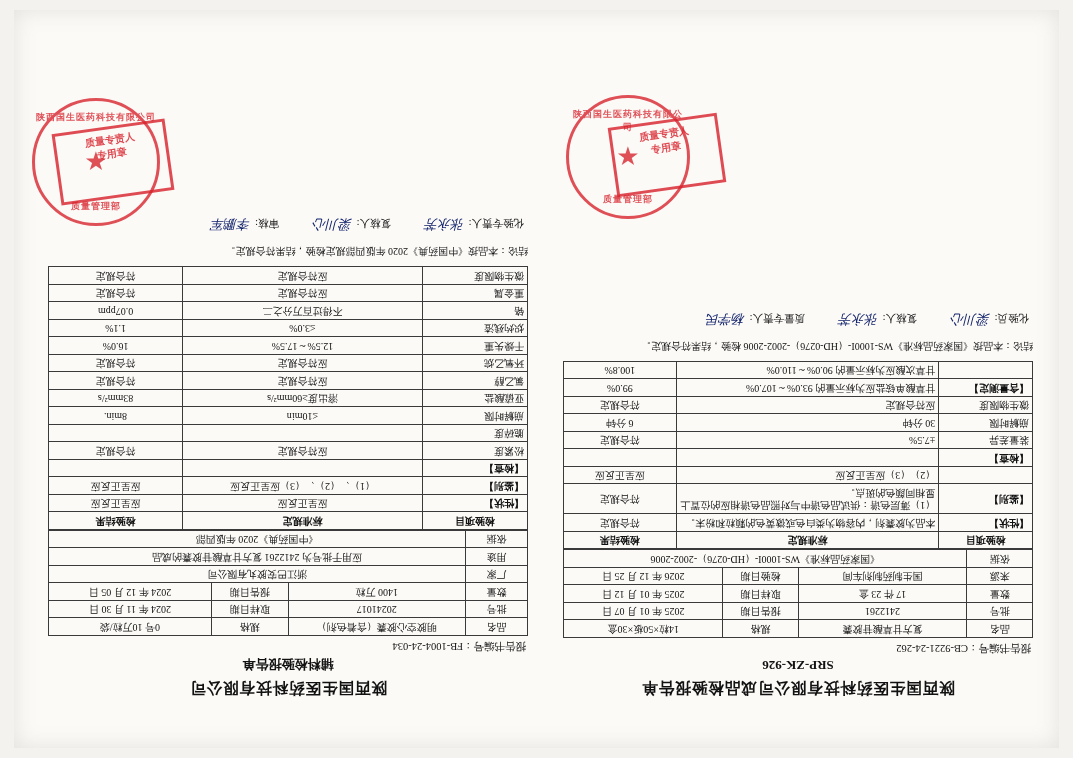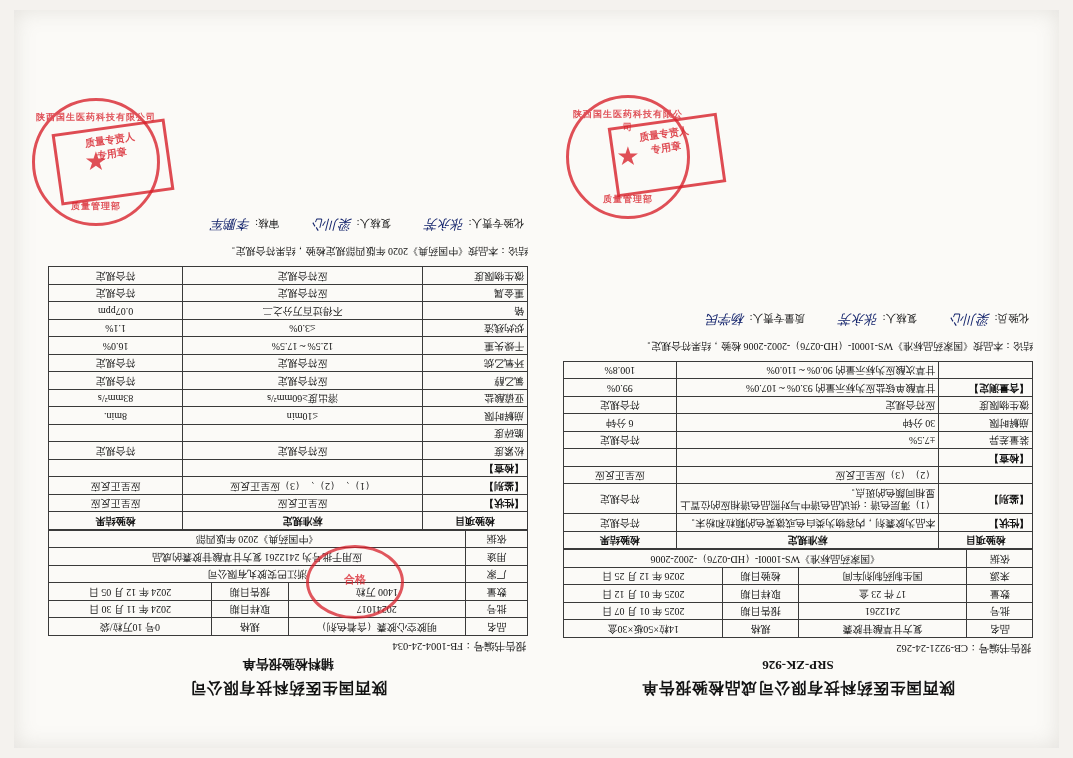--- a/index.html
+++ b/index.html
@@ -434,16 +434,13 @@
 专用章</div>
 
   <div class="stamp" style="left:32px;top:98px;width:122px;height:122px;">
     <div class="txt" style="top:10px;">陕西国生医药科技有限公司</div>
     <div class="star">★</div>
     <div class="txt" style="bottom:10px;">质量管理部</div>
   </div>
   <div class="stamp-sq" style="left:56px;top:126px;width:96px;height:58px;white-space:pre-line;">质量专责人
 专用章</div>
 
-  <div class="stamp-oval" style="left:306px;top:545px;width:92px;height:68px;">
-    <div style="position:absolute;left:0;right:0;top:24px;text-align:center;font-size:11px;font-weight:bold;">合格</div>
-  </div>
 </div>
 
 </body></html>

